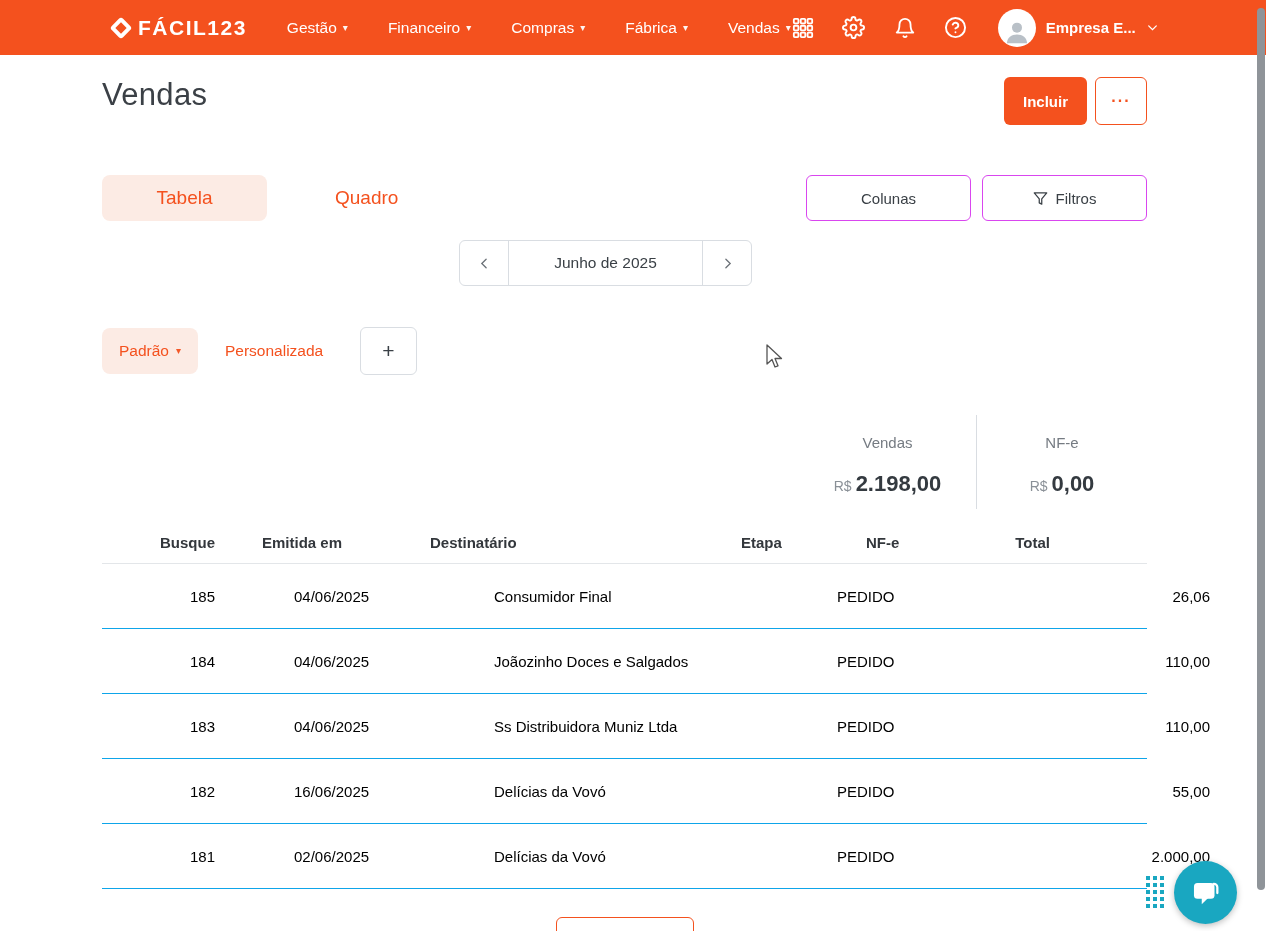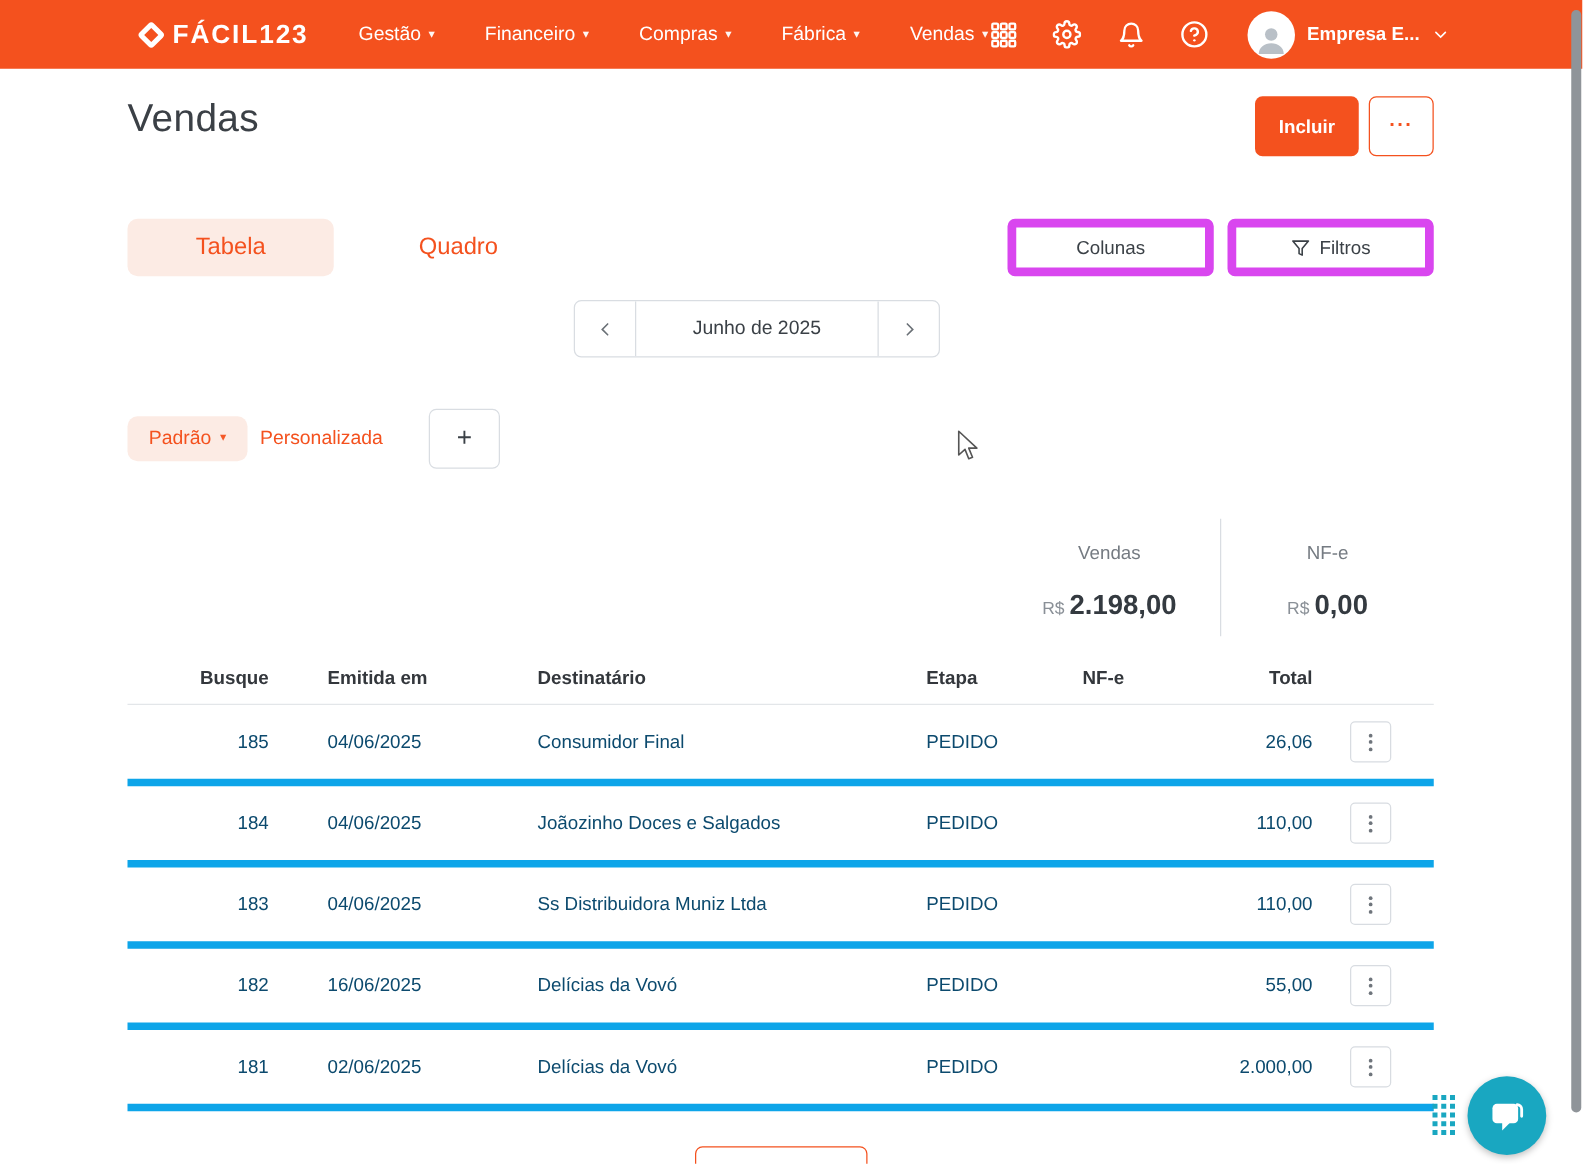--- a/index.html
+++ b/index.html
@@ -41,21 +41,21 @@
   .view-row { display:flex; justify-content:space-between; align-items:center; margin-top:50px; }
   .view-tabs { display:flex; align-items:center; }
   .tab {
     height:46px; border:none; background:transparent; border-radius:8px; font-family:inherit;
     font-size:19px; color:#F4511E; cursor:pointer; padding:0 20px;
   }
   .tab.active { width:165px; background:#FCEBE4; }
   .tab.plain { margin-left:48px; }
   .table-tools { display:flex; gap:11px; }
   .btn-outline {
-    width:165px; height:46px; background:#fff; border:7px solid #d946ef; border-radius:6px;
+    width:165px; height:46px; background:#fff; border:1px solid #d946ef; border-radius:6px;
     font-family:inherit; font-size:15px; color:#3a4046; cursor:pointer;
     display:flex; align-items:center; justify-content:center; gap:8px;
   }
   .date-row { display:flex; align-items:center; margin-top:19px; }
   .period-group {
     margin-left:357px; width:293px; height:46px; border:1px solid #D9DDE2; border-radius:6px;
     display:flex; align-items:stretch; overflow:hidden; background:#fff;
   }
   .period-arrow { width:48px; border:none; background:transparent; cursor:pointer; display:flex; align-items:center; justify-content:center; color:#6b7177; }
   .period-label {
@@ -66,42 +66,42 @@
     margin-left:14px; width:380px; height:46px; border:1px solid #D9DDE2; border-radius:6px;
     display:flex; align-items:stretch; overflow:hidden; background:#fff;
   }
   .search-input {
     flex:1; border:none; outline:none; padding:0 12px 0 14px; font-family:inherit; font-size:15px; color:#3a4046;
   }
   .search-input::placeholder { color:#8C939B; }
   .search-btn { width:54px; border:none; border-left:1px solid #D9DDE2; background:transparent; cursor:pointer; display:flex; align-items:center; justify-content:center; }
   .pills-row { display:flex; align-items:center; margin-top:41px; }
   .pill-default {
-    width:96px; height:36px; background:#FCEBE4; border:none; border-radius:8px; font-family:inherit;
+    width:96px; height:46px; background:#FCEBE4; border:none; border-radius:8px; font-family:inherit;
     font-size:15.5px; color:#F4511E; cursor:pointer; display:flex; align-items:center; justify-content:center; gap:7px;
   }
-  .pill-link { margin-left:10px; width:97px; background:transparent; border:none; font-family:inherit; font-size:15.5px; color:#F4511E; cursor:pointer; }
+  .pill-link { margin-left:27px; width:97px; background:transparent; border:none; font-family:inherit; font-size:15.5px; color:#F4511E; cursor:pointer; }
   .btn-add {
     margin-left:38px; width:57px; height:48px; background:#fff; border:1px solid #D9DDE2; border-radius:6px;
     font-family:inherit; font-size:21px; font-weight:300; color:#3a4046; cursor:pointer;
   }
   
   .summary { display:flex; justify-content:flex-end; margin-top:40px; }
   .summary-block { text-align:center; padding:19px 0 12px; }
   .summary-block.first { width:177px; }
   .summary-block.second { width:170px; }
   .summary-label { font-size:15px; color:#757b82; }
   .summary-value { margin-top:20px; color:#343a40; font-size:22px; font-weight:600; }
   .summary-currency { font-size:14px; font-weight:400; color:#8a9097; margin-right:4px; }
   .summary-divider { width:1px; background:#D9DDE2; }
   
   .table { margin-top:13px; }
   .tgrid { display:grid; grid-template-columns:113px 160px 320px 120px 105px 130px 1fr; align-items:center; }
   .thead { height:42px; border-bottom:1px solid #E3E6E9; font-weight:700; font-size:15px; color:#33373c; }
-  .trow { height:65px; border-bottom:6px solid #0ea5e9; font-size:15px; color:#0c4a6e; }
+  .trow { height:65px; border-bottom:1px solid #0ea5e9; font-size:15px; color:#000000;gap:32px; }
   .c1 { text-align:right; }
   .c2 { padding-left:47px; }
   .c3 { padding-left:55px; }
   .c4 { padding-left:46px; }
   .c5 { padding-left:51px; }
   .c6 { text-align:right; }
   .c7 { display:flex; justify-content:flex-start; padding-left:30px; }
   .kebab {
     width:33px; height:33px; border:1px solid #D8DCE1; border-radius:4px; background:#fff; cursor:pointer;
     display:flex; flex-direction:column; align-items:center; justify-content:center; gap:2.5px;

